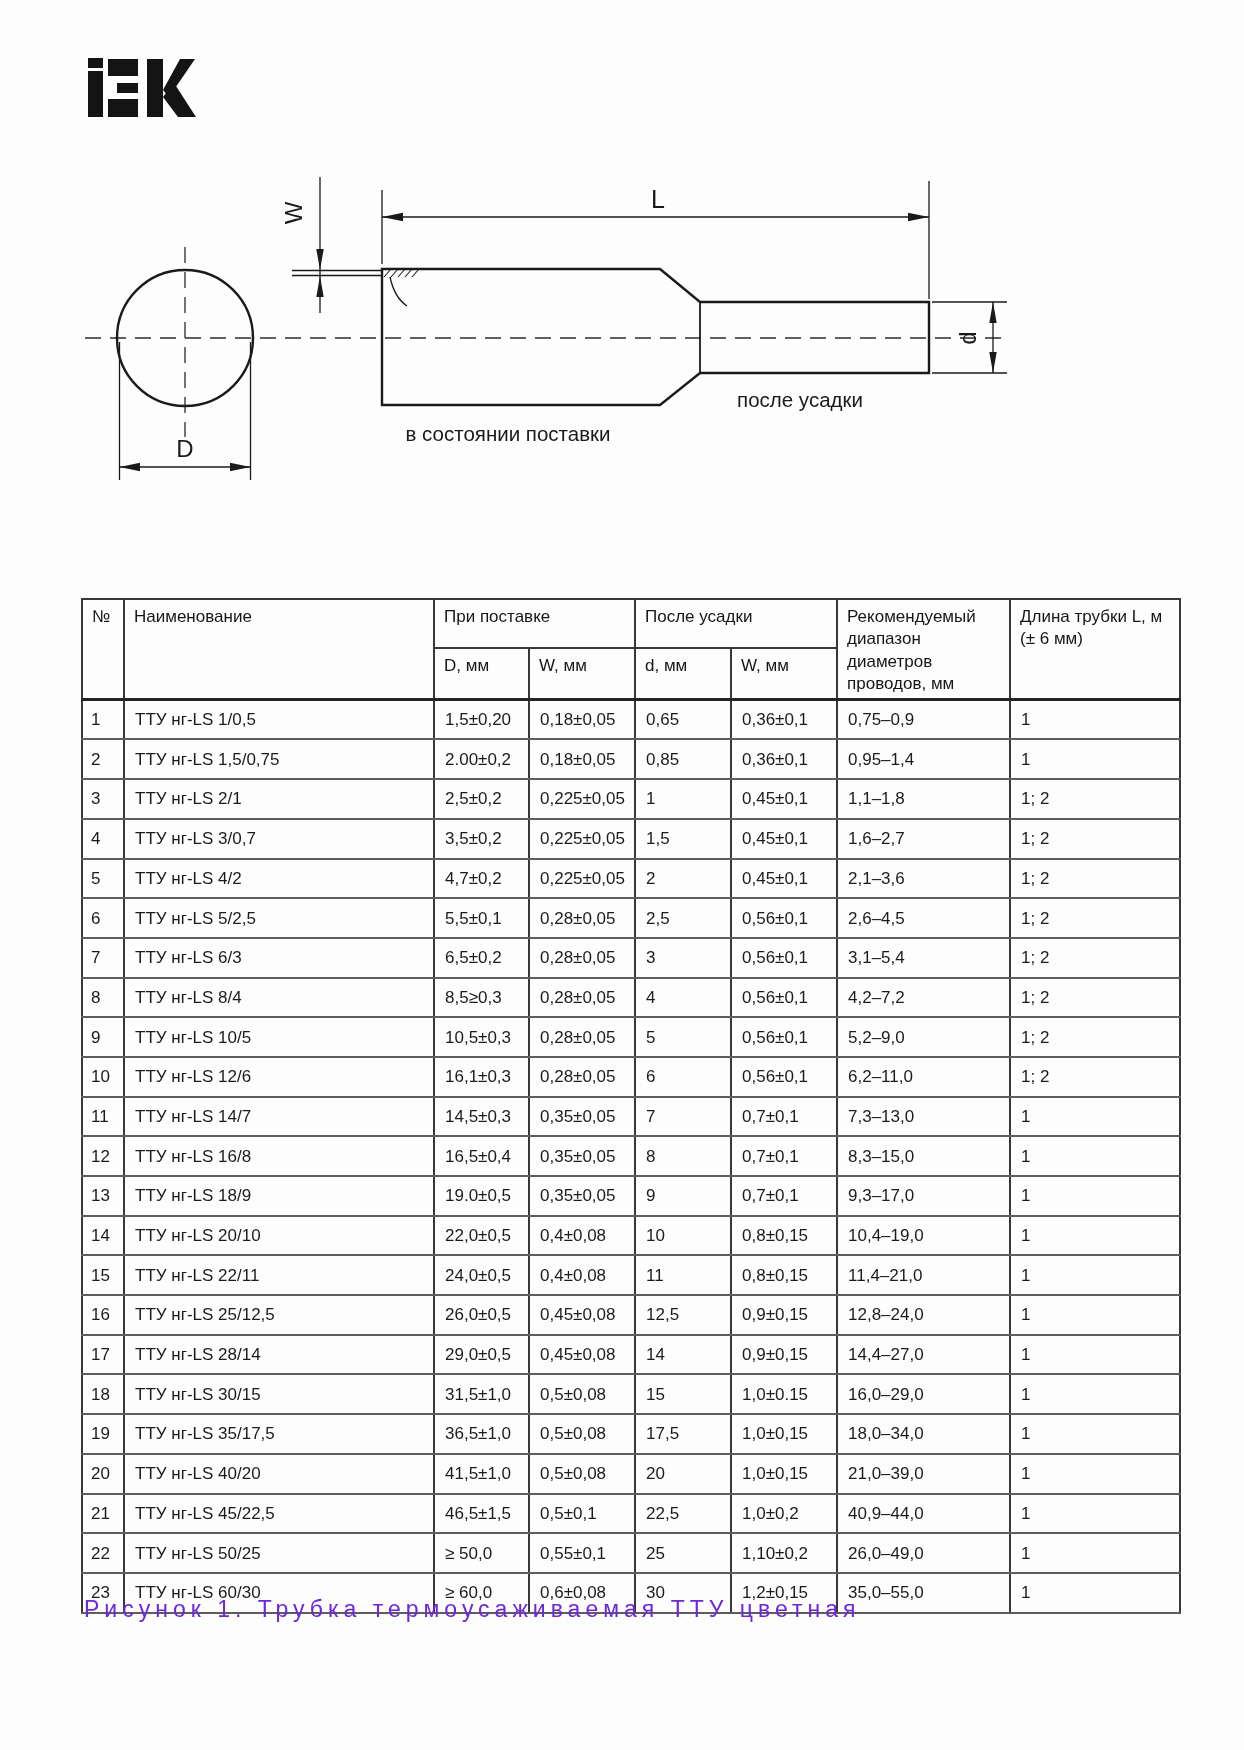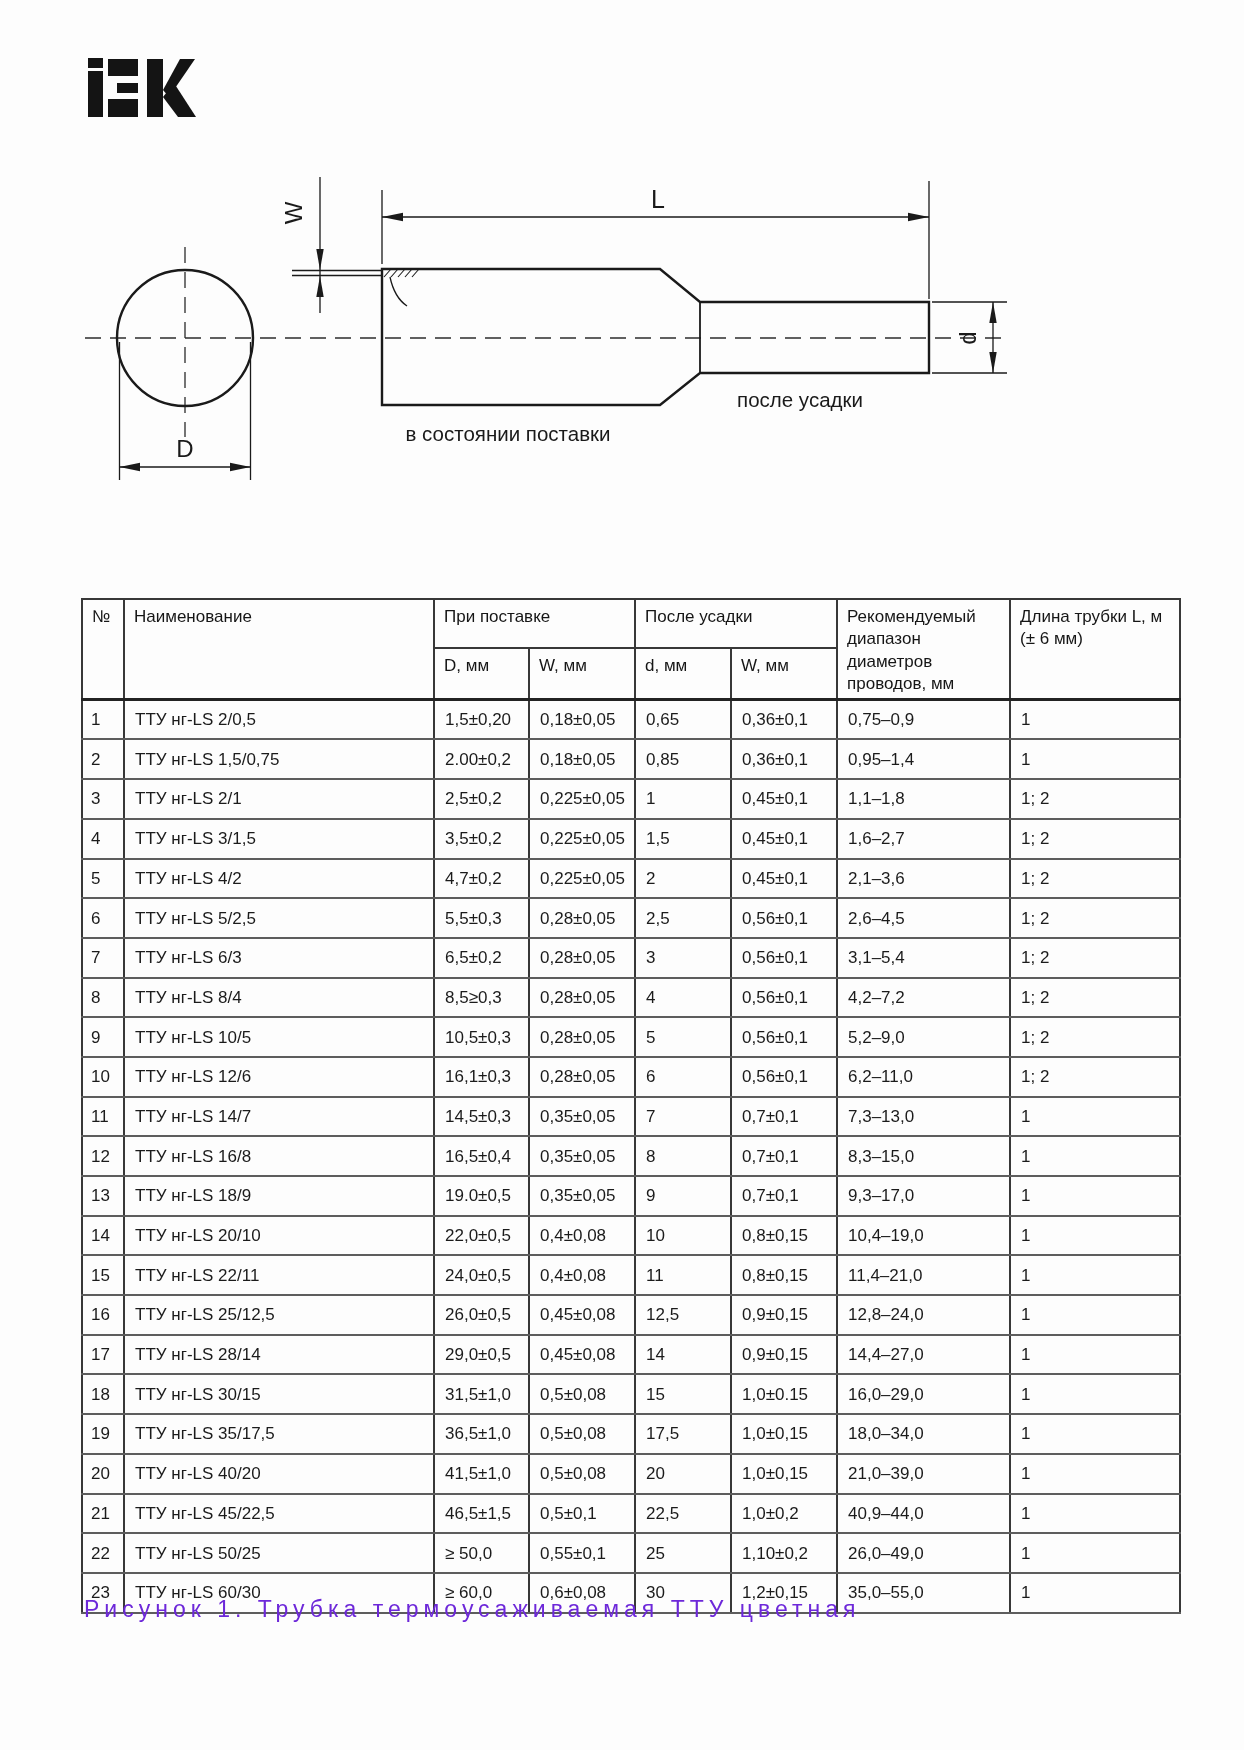--- a/index.html
+++ b/index.html
@@ -152,21 +152,21 @@
     <tr class="sub">
       <th>D, мм</th>
       <th>W, мм</th>
       <th>d, мм</th>
       <th>W, мм</th>
     </tr>
   </thead>
   <tbody>
     <tr>
         <td class="c-num">1</td>
-        <td>ТТУ нг-LS 2/0,5</td>
+        <td>ТТУ нг-LS 1/0,5</td>
         <td>1,5±0,20</td>
         <td>0,18±0,05</td>
         <td>0,65</td>
         <td>0,36±0,1</td>
         <td>0,75–0,9</td>
         <td>1</td>
       </tr>
       <tr>
         <td class="c-num">2</td>
         <td>ТТУ нг-LS 1,5/0,75</td>
@@ -182,42 +182,42 @@
         <td>ТТУ нг-LS 2/1</td>
         <td>2,5±0,2</td>
         <td>0,225±0,05</td>
         <td>1</td>
         <td>0,45±0,1</td>
         <td>1,1–1,8</td>
         <td>1; 2</td>
       </tr>
       <tr>
         <td class="c-num">4</td>
-        <td>ТТУ нг-LS 3/1,5</td>
+        <td>ТТУ нг-LS 3/0,7</td>
         <td>3,5±0,2</td>
         <td>0,225±0,05</td>
         <td>1,5</td>
         <td>0,45±0,1</td>
         <td>1,6–2,7</td>
         <td>1; 2</td>
       </tr>
       <tr>
         <td class="c-num">5</td>
         <td>ТТУ нг-LS 4/2</td>
         <td>4,7±0,2</td>
         <td>0,225±0,05</td>
         <td>2</td>
         <td>0,45±0,1</td>
         <td>2,1–3,6</td>
         <td>1; 2</td>
       </tr>
       <tr>
         <td class="c-num">6</td>
         <td>ТТУ нг-LS 5/2,5</td>
-        <td>5,5±0,3</td>
+        <td>5,5±0,1</td>
         <td>0,28±0,05</td>
         <td>2,5</td>
         <td>0,56±0,1</td>
         <td>2,6–4,5</td>
         <td>1; 2</td>
       </tr>
       <tr>
         <td class="c-num">7</td>
         <td>ТТУ нг-LS 6/3</td>
         <td>6,5±0,2</td>

